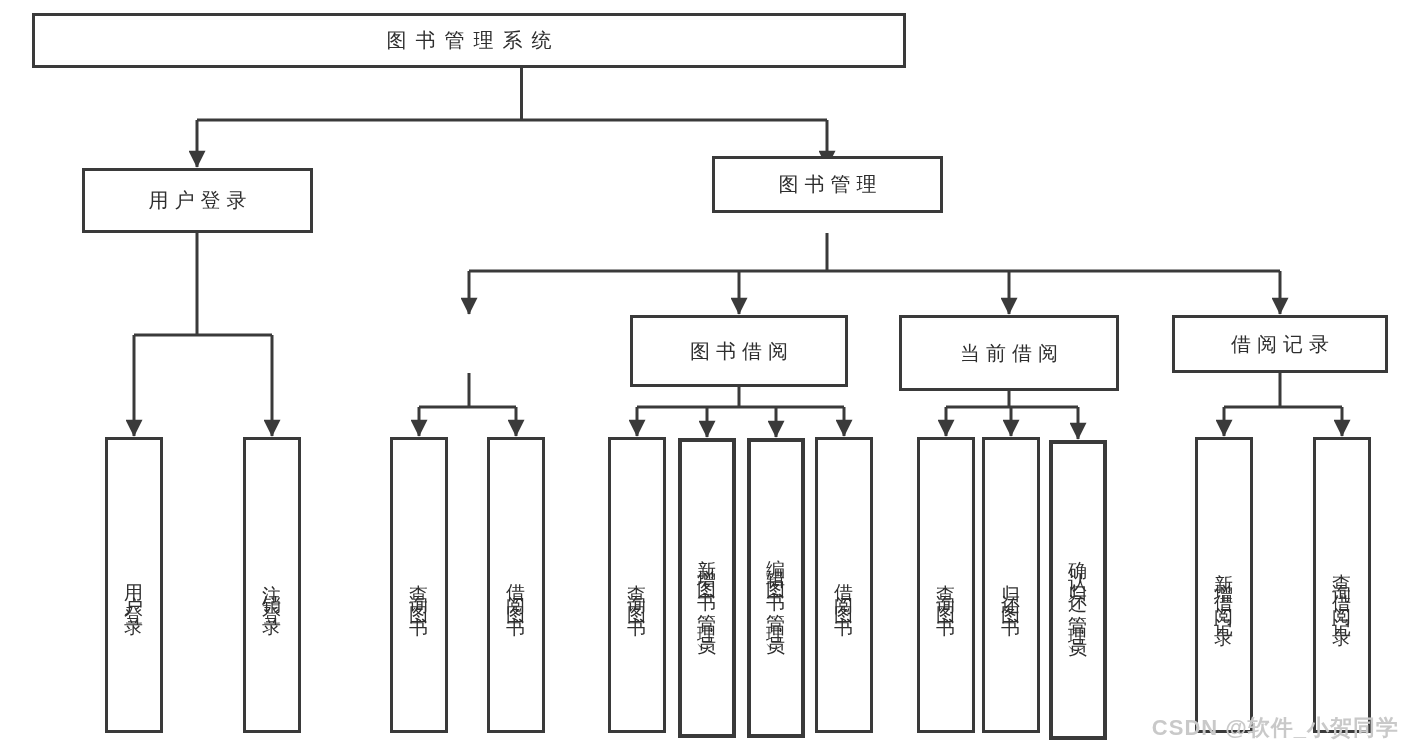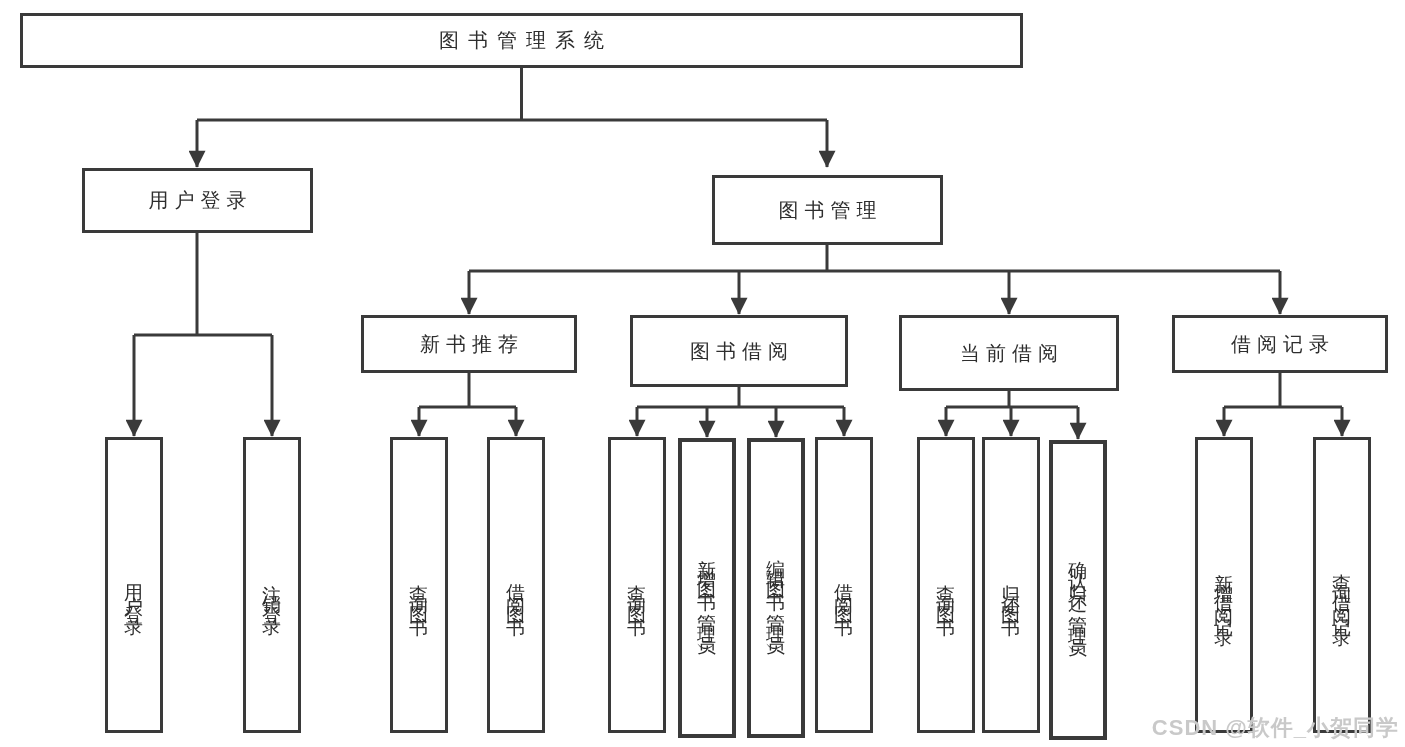--- a/index.html
+++ b/index.html
@@ -88,34 +88,31 @@
     <path d="M1009 373 V407 M946 407 H1078"></path>
     <line x1="946" y1="407" x2="946" y2="436" marker-end="url(#arw)"></line>
     <line x1="1011" y1="407" x2="1011" y2="436" marker-end="url(#arw)"></line>
     <line x1="1078" y1="407" x2="1078" y2="439" marker-end="url(#arw)"></line>
 
     <path d="M1280 373 V407 M1224 407 H1342"></path>
     <line x1="1224" y1="407" x2="1224" y2="436" marker-end="url(#arw)"></line>
     <line x1="1342" y1="407" x2="1342" y2="436" marker-end="url(#arw)"></line>
   </svg>
 
-  <div class="node" style="left:20px;top:13px;width:1003px;height:55px">
+  <div class="node" style="left:32px;top:13px;width:874px;height:55px">
     <span class="hl root">图书管理系统</span>
   </div>
 
   <div class="node" style="left:82px;top:168px;width:231px;height:65px">
     <span class="hl">用户登录</span>
   </div>
-  <div class="node" style="left:712px;top:175px;width:231px;height:70px">
+  <div class="node" style="left:712px;top:156px;width:231px;height:57px">
     <span class="hl">图书管理</span>
   </div>
 
-  <div class="node" style="left:361px;top:315px;width:216px;height:58px">
-    <span class="hl">新书推荐</span>
-  </div>
   <div class="node" style="left:630px;top:315px;width:218px;height:72px">
     <span class="hl">图书借阅</span>
   </div>
   <div class="node" style="left:899px;top:315px;width:220px;height:76px">
     <span class="hl">当前借阅</span>
   </div>
   <div class="node" style="left:1172px;top:315px;width:216px;height:58px">
     <span class="hl">借阅记录</span>
   </div>
 

